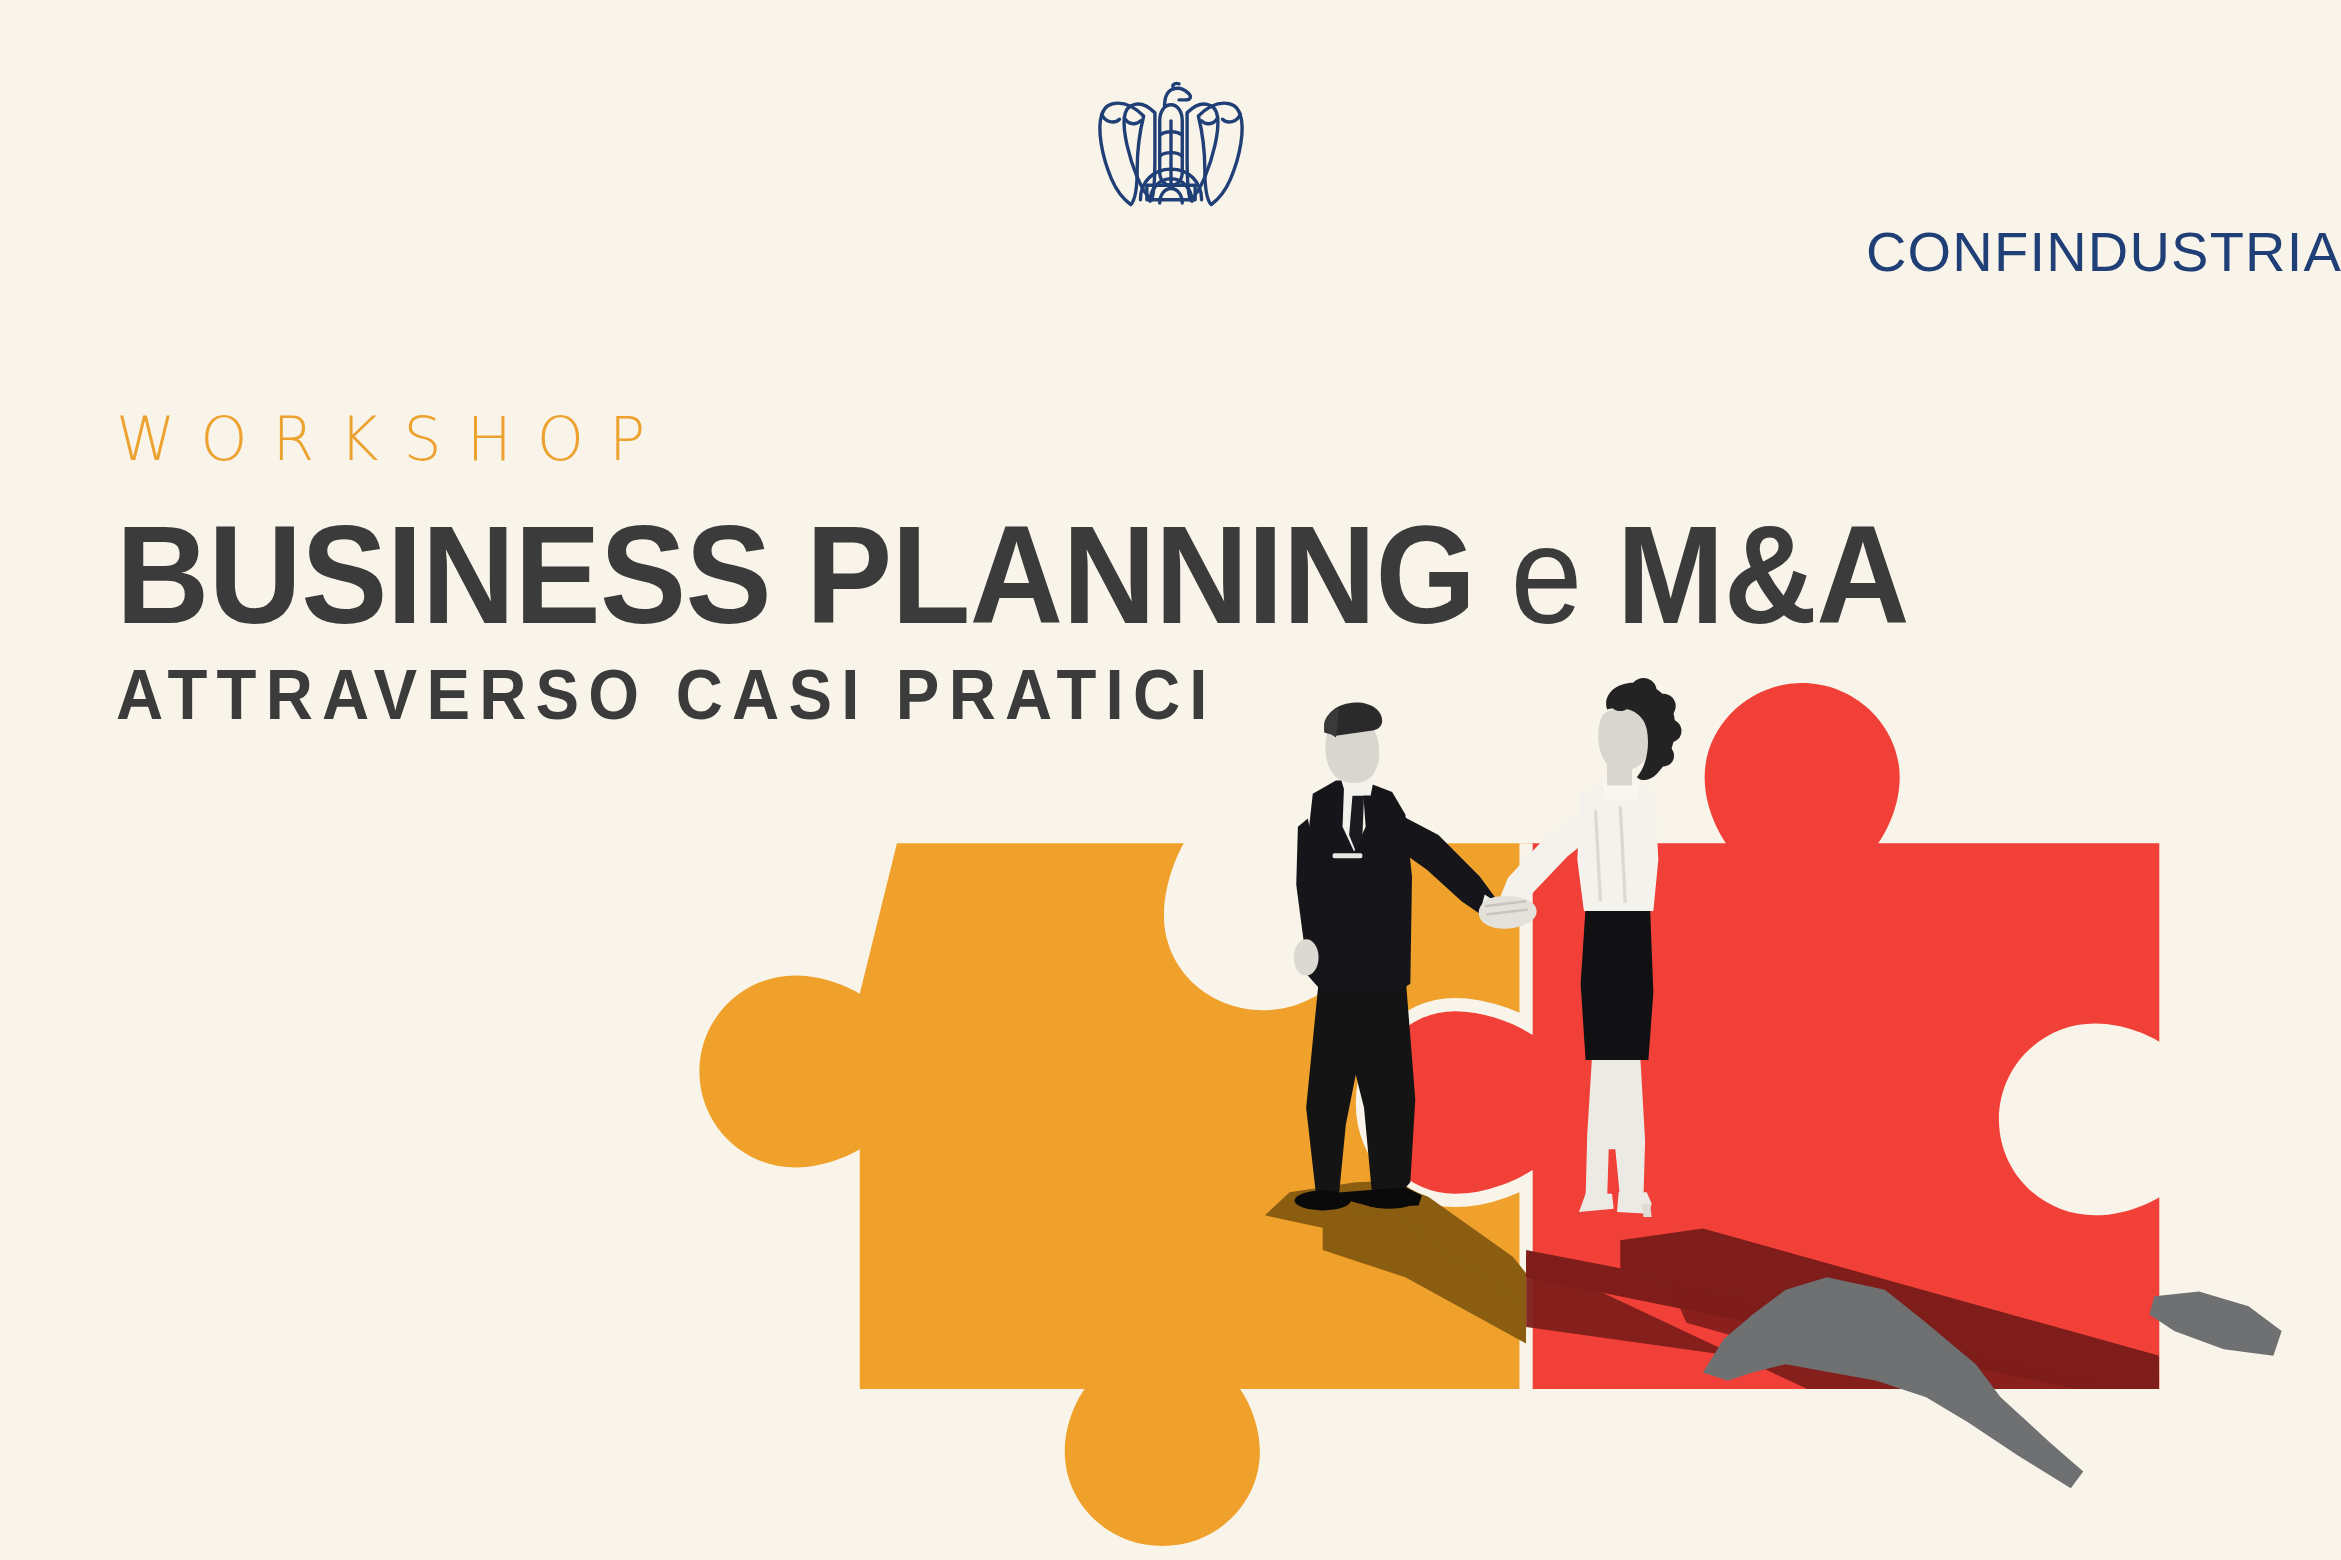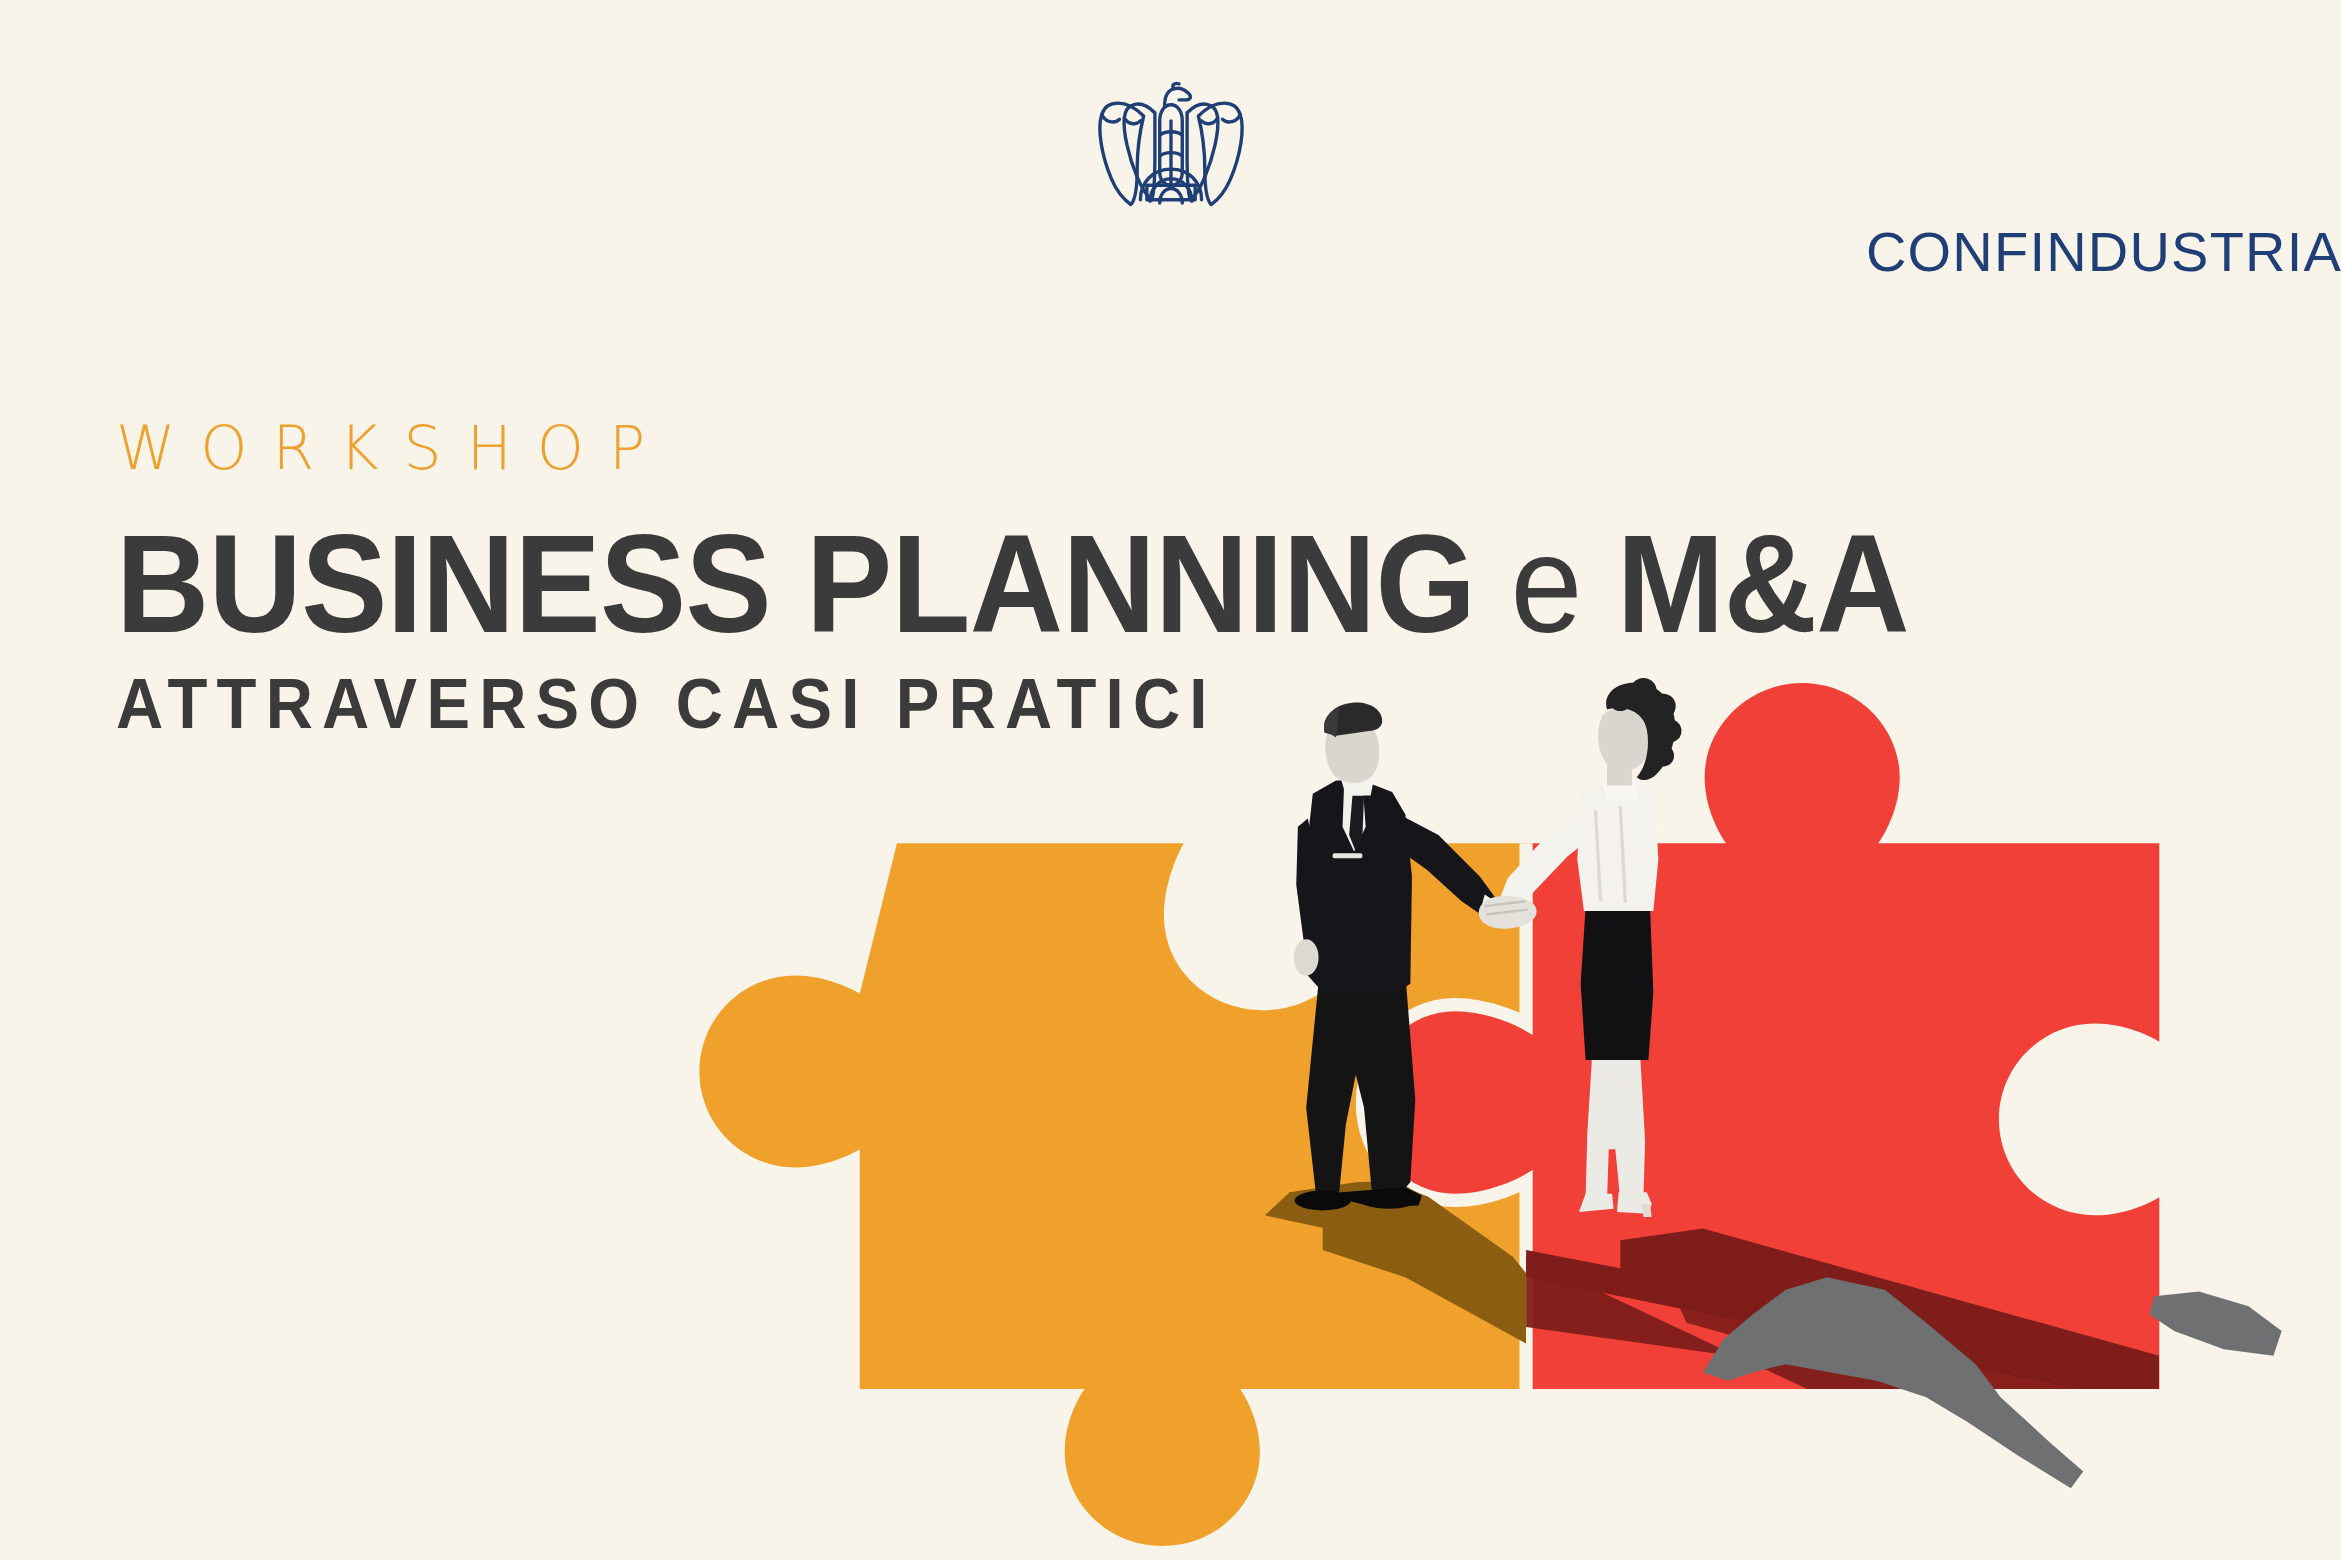--- a/index.html
+++ b/index.html
@@ -49,21 +49,21 @@
     letter-spacing: 0px;
     color: #234a86;
     line-height: 1.05;
     white-space: nowrap;
   }
 
   
   #text-block {
     position: absolute;
     left: 116px;
-    top: 418px;
+    top: 409px;
     width: 2149px;
   }
   #kicker {
     font-size: 60px;
     font-weight: 300;
     letter-spacing: 25px;
     color: #eda12f;
     line-height: 1;
     font-family: "DejaVu Sans", "Liberation Sans", sans-serif;
     white-space: nowrap;

